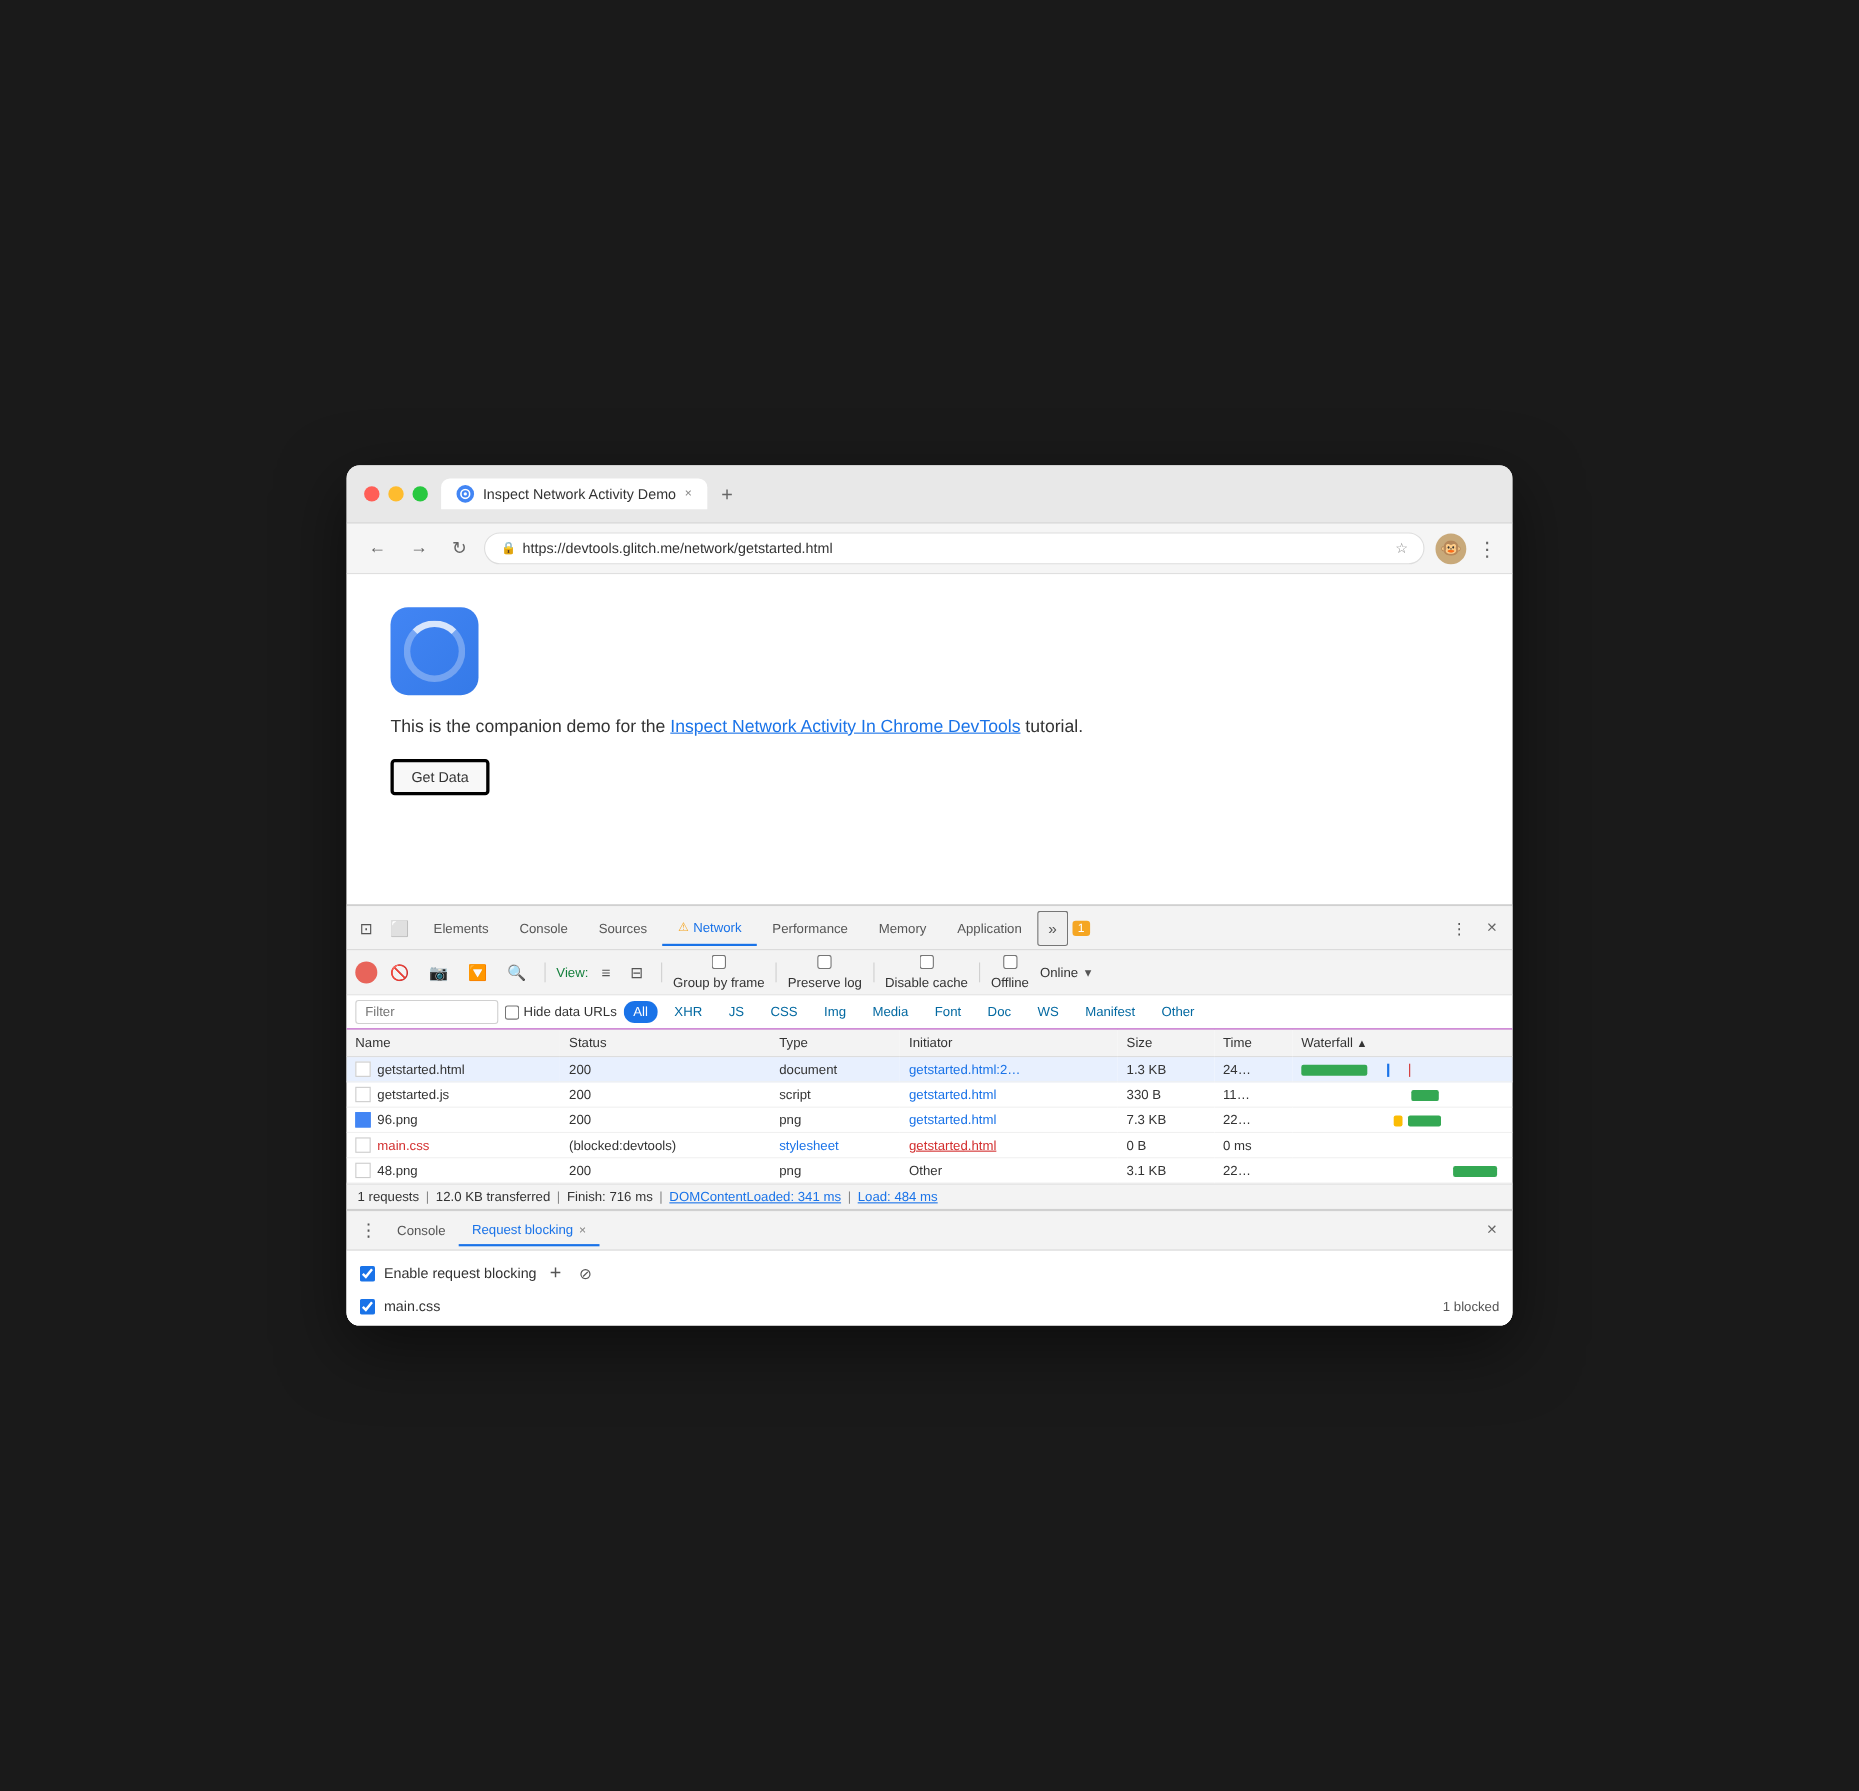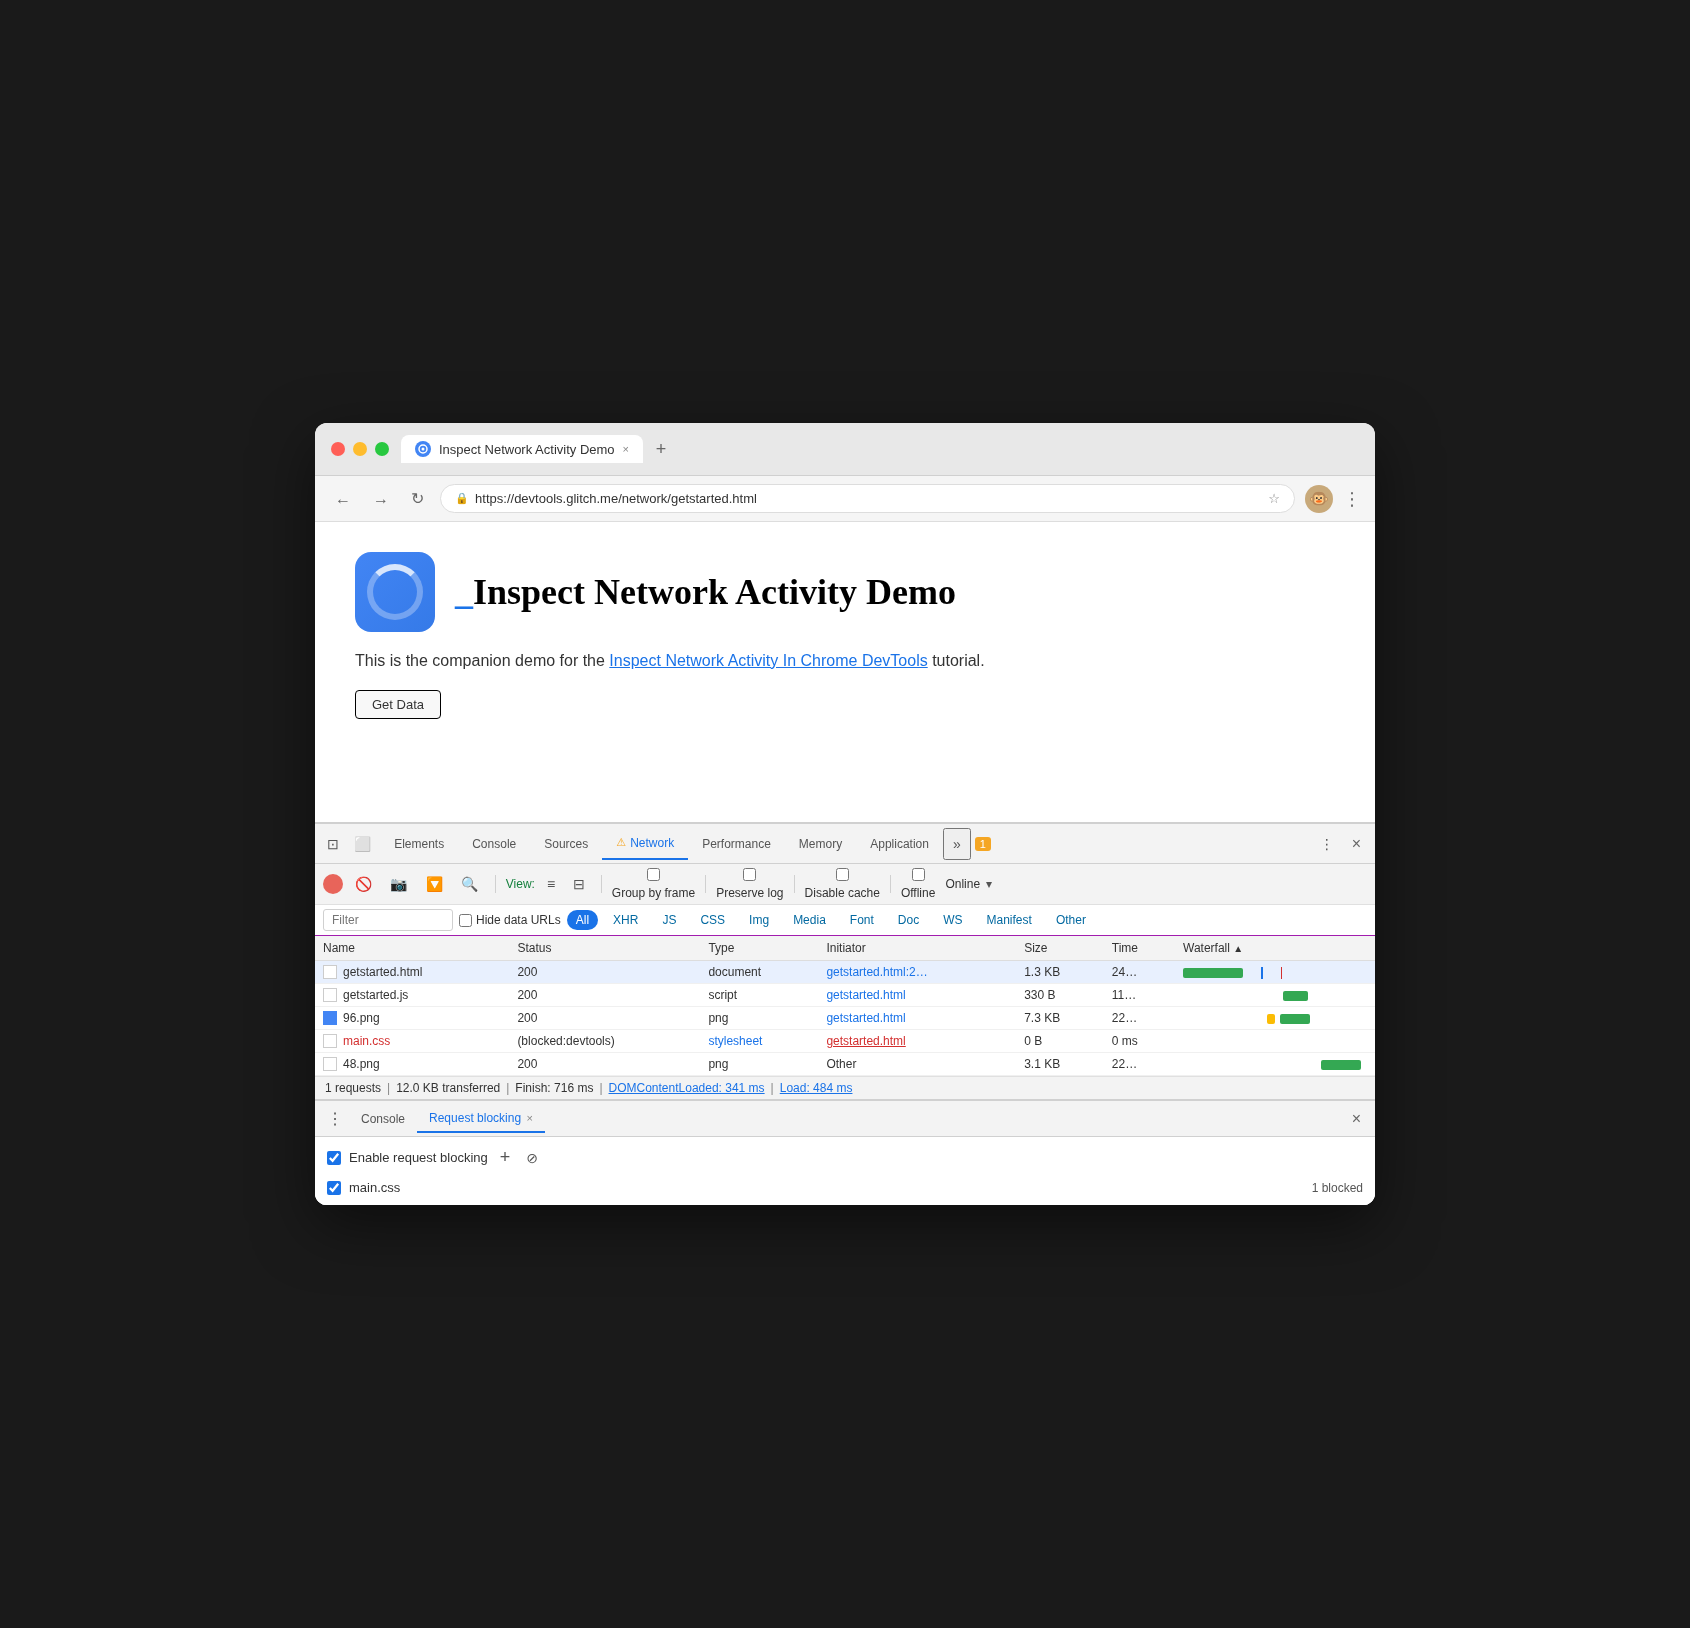--- a/index.html
+++ b/index.html
@@ -161,21 +161,21 @@
       font-size: 16px;
       color: #333;
       margin-bottom: 20px;
     }
     .page-desc a {
       color: #1a73e8;
       text-decoration: underline;
     }
     .get-data-btn {
       background: #f8f8f8;
-      border: 1px solid #000000;
+      border: 3px solid #000000;
       border-radius: 4px;
       padding: 6px 16px;
       font-size: 13px;
       cursor: pointer;
       color: #333;
     }
     
     .devtools-panel {
       background: #fff;
       border-top: 2px solid #d0d0d0;
@@ -521,23 +521,20 @@
     </div>
     <div class="avatar-icon">🐵</div>
     <span class="menu-dots">⋮</span>
   </div>
 
   <div class="page-content">
     <div class="page-header">
       <div class="chrome-logo">
         <div class="chrome-logo-inner"></div>
       </div>
-      <h1 class="page-title">
-        <span style="color:#1a73e8; font-style:normal;">_</span><span>Inspect Network Activity Demo</span>
-      </h1>
     </div>
     <p class="page-desc">
       <span>This is the companion demo for the </span><a href="#">Inspect Network Activity In Chrome DevTools</a><span> tutorial.</span>
     </p>
     <button class="get-data-btn">Get Data</button>
   </div>
 
   <div class="devtools-panel">
 
     <div class="devtools-tabs">

